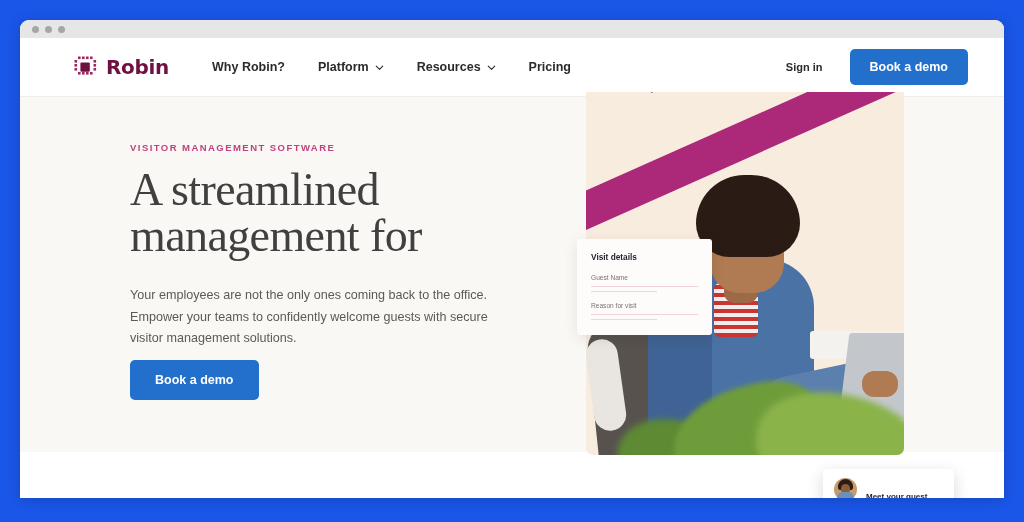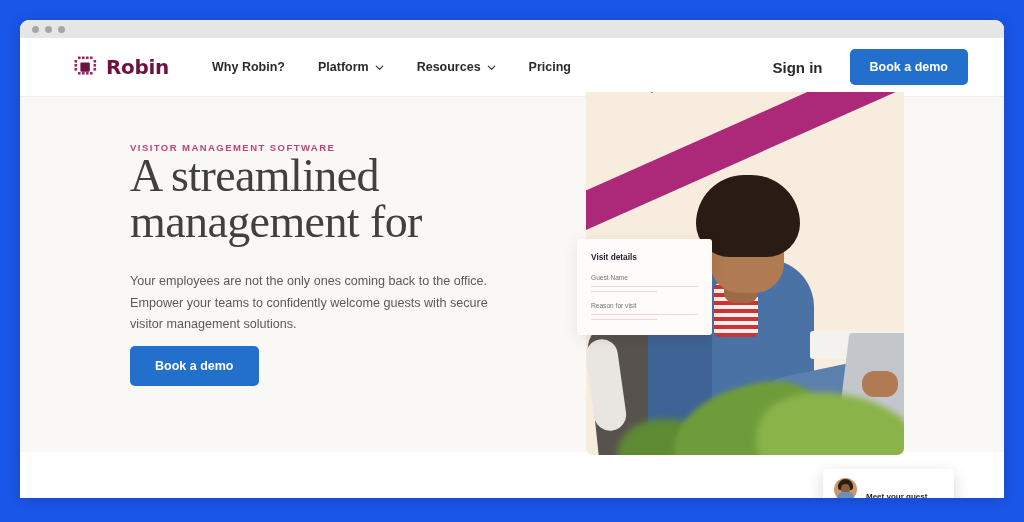--- a/index.html
+++ b/index.html
@@ -44,38 +44,38 @@
   }
   .nav-link{
     font-size:12.5px; font-weight:700; color:#2b2b2b;
     display:flex; align-items:center; gap:6px;
     cursor:pointer; white-space:nowrap;
   }
   .chev{ width:9px; height:9px; display:block; }
   #nav-right{
     margin-left:auto; display:flex; align-items:center; gap:27px;
   }
-  #signin{ font-size:15px; font-weight:700; color:#2b2b2b; cursor:pointer; }
+  #signin{ font-size:11px; font-weight:700; color:#2b2b2b; cursor:pointer; }
   .btn-primary{
     background:#2270cc; color:#fff;
     font-size:12.5px; font-weight:700;
     border:none; border-radius:5px;
     padding:11px 20px; cursor:pointer;
     font-family:"Liberation Sans", sans-serif;
   }
 
   
   #hero{
     position:relative;
     height:355px; background:#faf8f5;
     padding:45px 0 0 110px;
   }
   #eyebrow{
     font-size:9.5px; font-weight:700; color:#c0417e;
-    letter-spacing:1.45px; margin-bottom:0;
+    letter-spacing:1.45px; margin-bottom:14px;
   }
   #headline{
     font-family:"Liberation Serif", "DejaVu Serif", serif;
     font-size:46px; line-height:1.0; font-weight:400;
     color:#404040; letter-spacing:-.6px;
     max-width:400px; margin-bottom:26px;
   }
   #subcopy{
     font-size:12.6px; line-height:1.72; color:#5d5955;
     max-width:372px; margin-bottom:10px;

